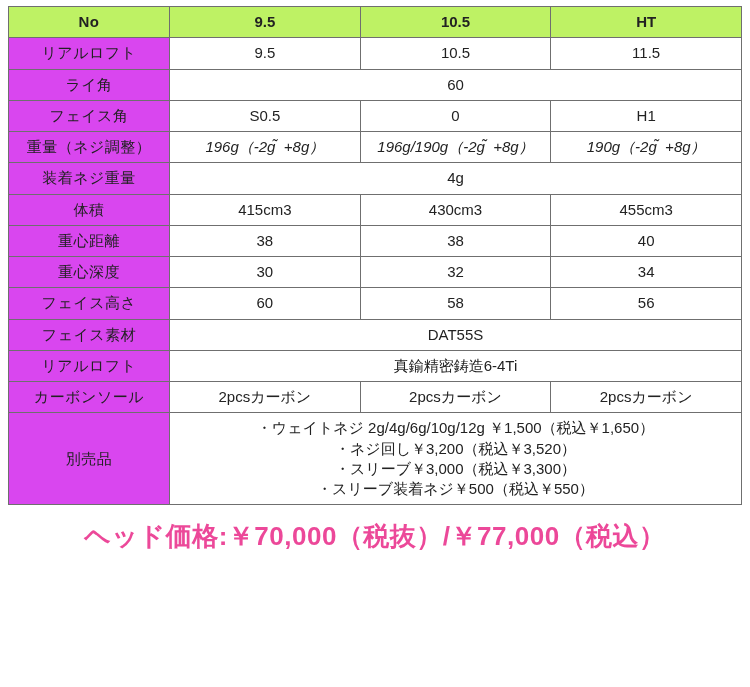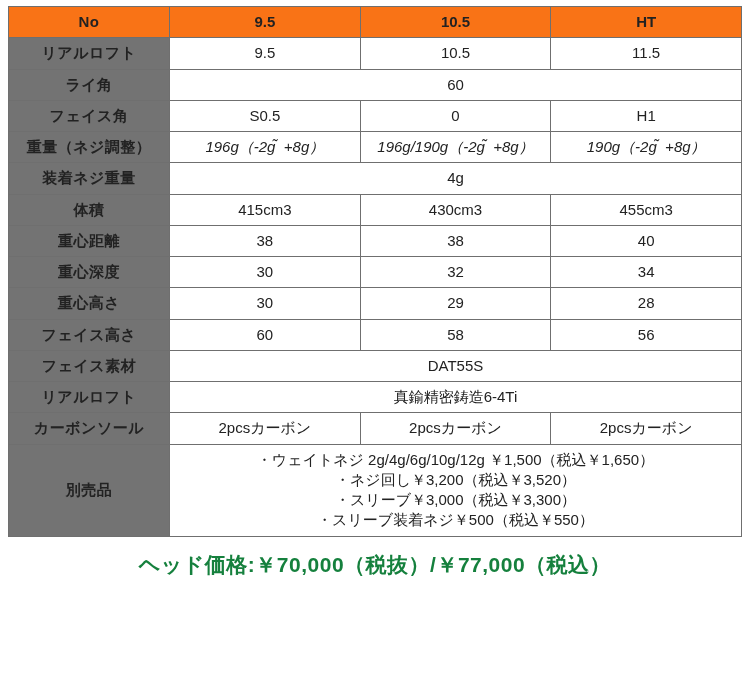--- a/index.html
+++ b/index.html
@@ -29,51 +29,51 @@
   }
   table.spec td {
     border: 1px solid #6f6f6f;
     font-size: 15px;
     text-align: center;
     vertical-align: middle;
     padding: 5px 2px;
     line-height: 1.35;
   }
   td.rowhead {
-    background: #737373;
-    font-weight: bold;
+    background: #d946ef;
+    font-weight: normal;
     width: 156px;
     font-size: 15px;
     letter-spacing: 0.5px;
   }
   td.colhead {
-    background: #f97316;
+    background: #bef264;
     font-weight: bold;
     font-size: 16px;
   }
   td.small {
     font-size: 14px;
     font-style: italic;
   }
   td.optional-cell {
     text-align: left;
     padding: 10px 12px 10px 14px;
     font-size: 14.5px;
     line-height: 1.62;
   }
   td.optional-cell div {
     white-space: nowrap;
   }
   .price {
     margin-top: 14px;
     text-align: center;
-    font-size: 21px;
+    font-size: 26px;
     font-weight: bold;
     letter-spacing: 0.5px;
-    color: #15803d;
+    color: #ec4899;
   }
 </style>
 </head>
 <body>
 
 <div class="page">
   <table class="spec">
     <tbody>
       <tr>
         <td class="rowhead colhead">No</td>
@@ -128,26 +128,20 @@
       </tr>
 
       <tr>
         <td class="rowhead">重心深度</td>
         <td>30</td>
         <td>32</td>
         <td>34</td>
       </tr>
 
 
-      <tr>
-        <td class="rowhead">重心高さ</td>
-        <td>30</td>
-        <td>29</td>
-        <td>28</td>
-      </tr>
 
       <tr>
         <td class="rowhead">フェイス高さ</td>
         <td>60</td>
         <td>58</td>
         <td>56</td>
       </tr>
 
       <tr>
         <td class="rowhead">フェイス素材</td>

